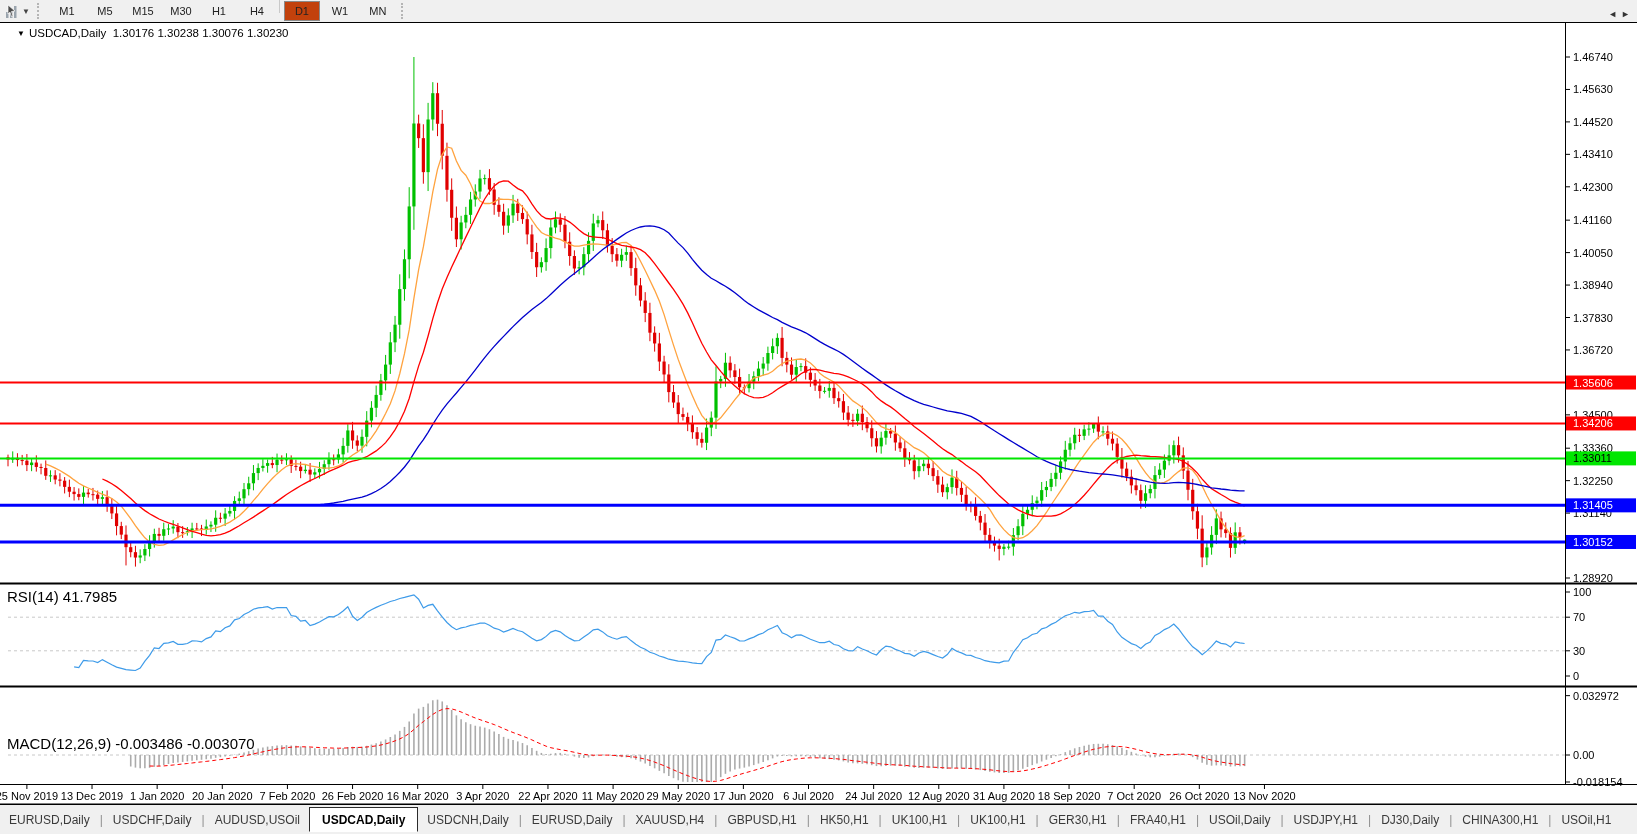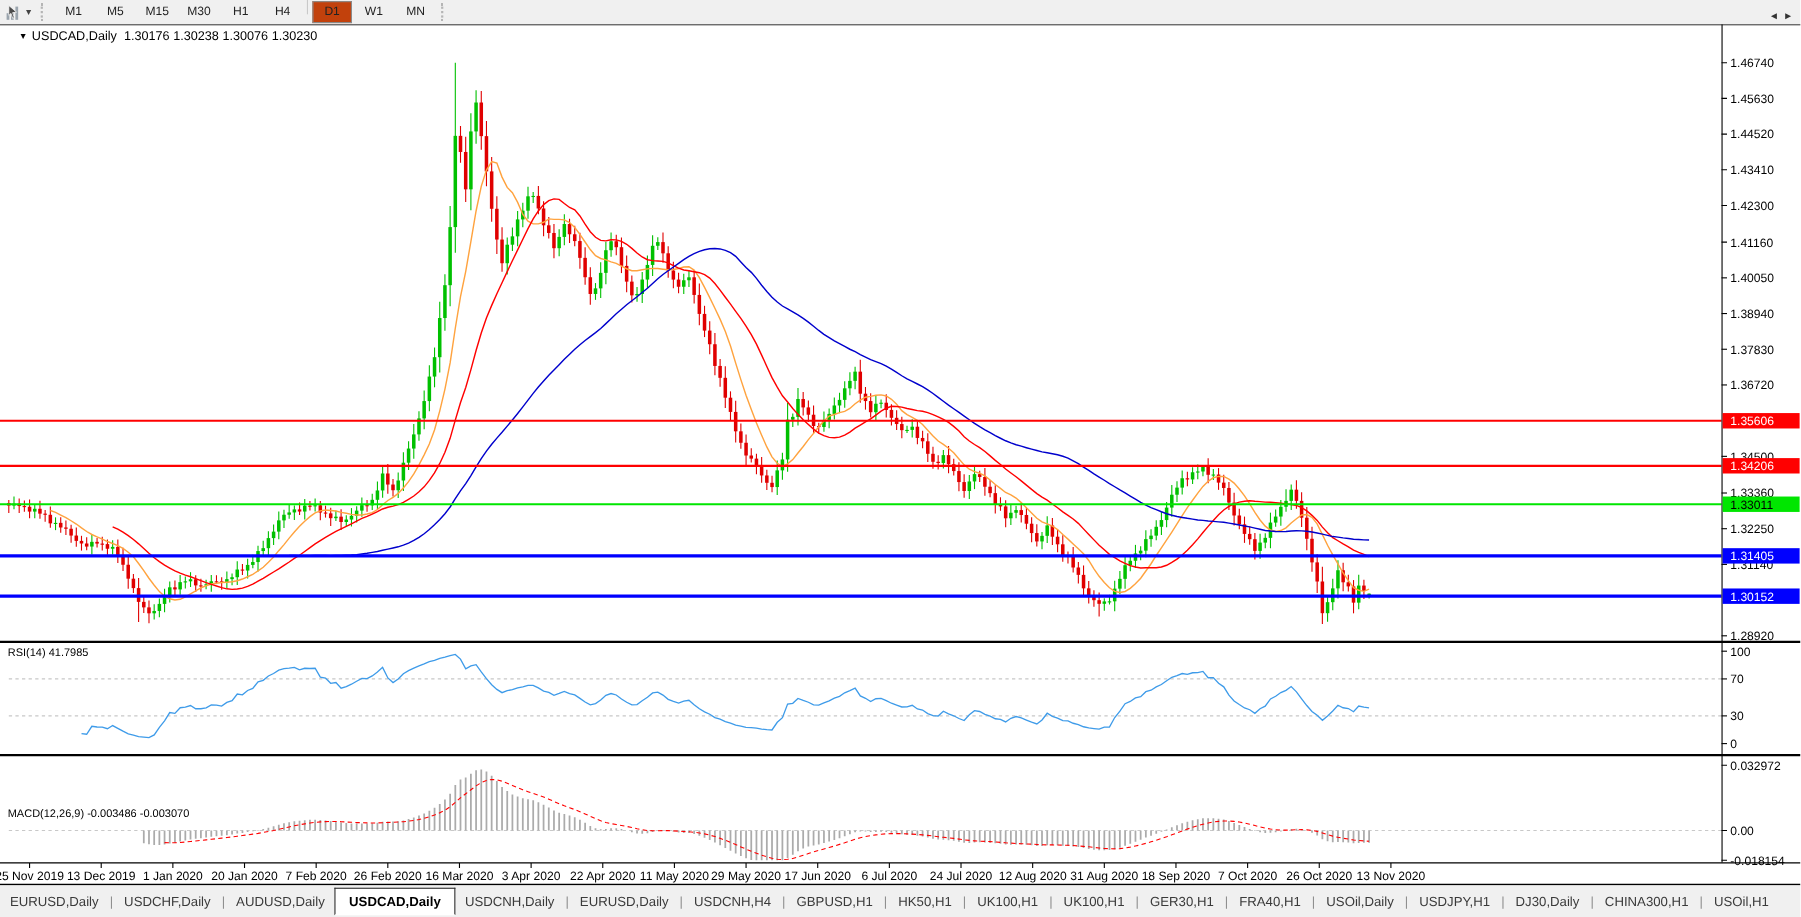--- a/index.html
+++ b/index.html
@@ -10,21 +10,21 @@
   .caret{font-size:8px;color:#444;margin:0 3px 0 0;}
   .grip{width:5px;height:16px;margin:0 4px;border-left:2px dotted #b5b5b5;}
   .tfbtn{min-width:26px;height:18px;margin:4px 1px;padding:0 4px;font-size:11px;color:#222;display:flex;align-items:center;justify-content:center;border:1px solid transparent;background:transparent;cursor:default;}
   .tfbtn.active{background:#c2410c;border:1px solid #8a8a8a;}
   .tf-divider{width:1px;height:16px;background:#c9c9c9;margin:0 3px;}
   
   #chartwin{position:absolute;left:0;top:22px;width:1637px;height:783px;background:#fff;}
   #chartsvg{position:absolute;left:0;top:0;}
   #title{position:absolute;left:6px;top:5px;font-size:11.5px;color:#000;white-space:pre;margin-left:11px;}
   #title .tri{font-size:8px;vertical-align:1px;margin-right:4px;color:#000;}
-  .indlabel{position:absolute;left:7px;font-size:10px;color:#000;}
+  .indlabel{position:absolute;left:7px;font-size:15px;color:#000;}
   #rsilabel{top:566px;}
   #macdlabel{top:669px;margin-top:44px;}
   
   #tabbar{position:absolute;left:0;top:805px;width:1637px;height:29px;background:#f0f0f0;display:flex;align-items:center;font-size:12px;color:#3a3a3a;}
   .tab{padding:3px 9px;white-space:nowrap;cursor:default;}
   .tab.active{background:#fff;border:1px solid #2b2b2b;border-bottom:1px solid #fff;font-weight:bold;color:#000;padding:3px 12px;height:17px;display:flex;align-items:center;}
   .tabsep{color:#8f8f8f;padding:0 1px;}
   #tabnav{position:absolute;right:3px;top:9px;font-size:9px;color:#333;letter-spacing:4px;}
   #tabnav span{cursor:default;}
 </style>
@@ -964,27 +964,27 @@
     <div id="title"><span class="tri">▼</span><span>USDCAD,Daily</span><span>  </span><span>1.30176 1.30238 1.30076 1.30230</span></div>
     <div id="rsilabel" class="indlabel">RSI(14) 41.7985</div>
     <div id="macdlabel" class="indlabel">MACD(12,26,9) -0.003486 -0.003070</div>
   </div>
 
   <div id="tabbar">
       <div class="tab">EURUSD,Daily</div>
       <span class="tabsep">|</span>
       <div class="tab">USDCHF,Daily</div>
       <span class="tabsep">|</span>
-      <div class="tab">AUDUSD,Daily</div>
+      <div class="tab">AUDUSD,USOil</div>
       <div class="tab active">USDCAD,Daily</div>
       <div class="tab">USDCNH,Daily</div>
       <span class="tabsep">|</span>
       <div class="tab">EURUSD,Daily</div>
       <span class="tabsep">|</span>
-      <div class="tab">USDCNH,H4</div>
+      <div class="tab">XAUUSD,H4</div>
       <span class="tabsep">|</span>
       <div class="tab">GBPUSD,H1</div>
       <span class="tabsep">|</span>
       <div class="tab">HK50,H1</div>
       <span class="tabsep">|</span>
       <div class="tab">UK100,H1</div>
       <span class="tabsep">|</span>
       <div class="tab">UK100,H1</div>
       <span class="tabsep">|</span>
       <div class="tab">GER30,H1</div>

